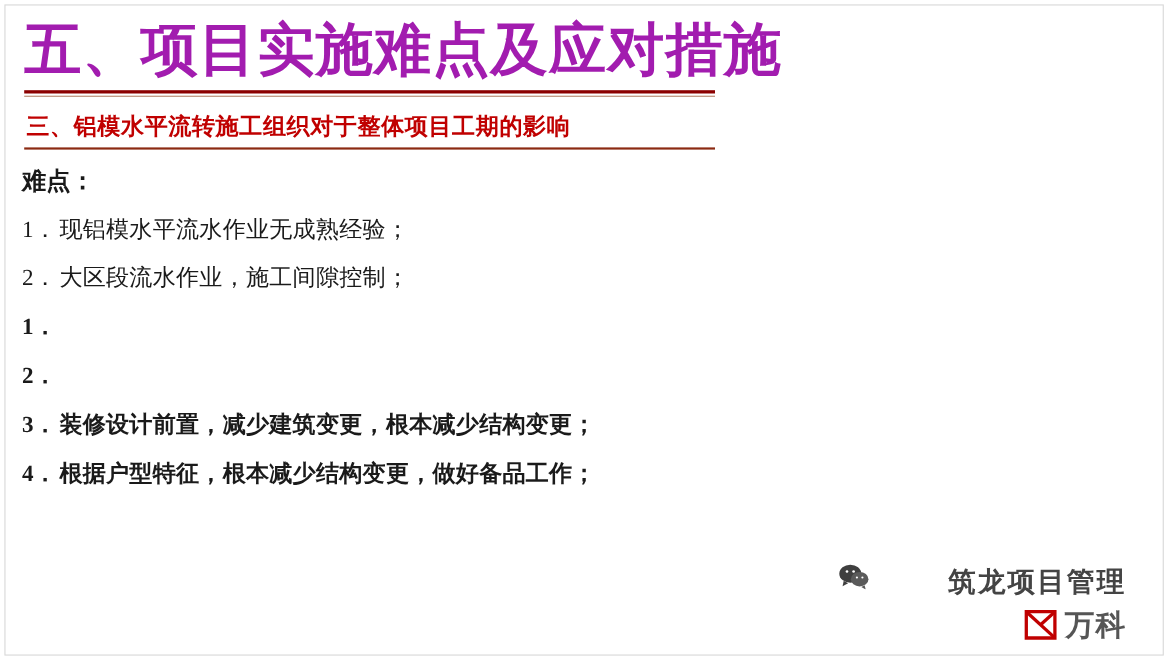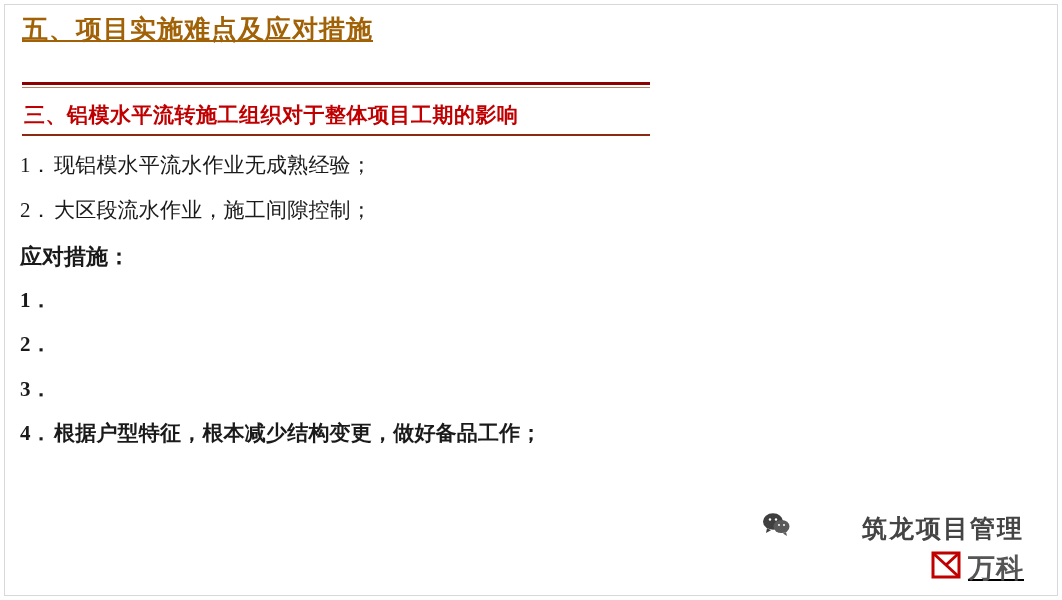--- a/index.html
+++ b/index.html
@@ -33,27 +33,26 @@
   }
 
   .title-wrap {
     position: absolute;
     left: 22px;
     top: 14px;
     width: 620px;
   }
   .slide-title {
     font-family: "Liberation Serif", serif;
-    font-size: 26px;
-    font-weight: bold;
-    color: #a16207;
+    font-size: 52px;
+    font-weight: bold;
+    color: #a21caf;
     letter-spacing: 1px;
     line-height: 1.25;
     white-space: nowrap;
-    text-decoration: underline;
   }
   .title-rule {
     position: absolute;
     left: 22px;
     top: 82px;
     width: 628px;
     height: 3px;
     background: #8b0000;
   }
   .title-rule-thin {
@@ -138,22 +137,22 @@
     color: #444444;
     letter-spacing: 2px;
     white-space: nowrap;
     font-family: "Liberation Serif", serif;
   }
   .brand-logo {
     position: absolute;
     right: 20px;
     top: 44px;
     display: flex;
+    align-items: center;
     gap: 6px;
-    text-decoration: underline;
   }
   .logo-mark {
     width: 32px;
     height: 30px;
     position: relative;
   }
   .logo-name {
     font-size: 27px;
     font-weight: bold;
     color: #555555;
@@ -179,40 +178,41 @@
     <div class="slide-title">五、项目实施难点及应对措施</div>
   </div>
   <div class="title-rule"></div>
   <div class="title-rule-thin"></div>
 
   <div class="subtitle">三、铝模水平流转施工组织对于整体项目工期的影响</div>
   <div class="subtitle-rule"></div>
 
   <div class="body">
 
+    <div class="section-head">难点：</div>
 
     <div class="item">
       <span class="num">1．</span>
       <span class="txt">现铝模水平流水作业无成熟经验；</span>
     </div>
     <div class="item">
       <span class="num">2．</span>
       <span class="txt">大区段流水作业，施工间隙控制；</span>
     </div>
 
-    <div class="section-head gap-before">应对措施：</div>
 
     <div class="item bold">
       <span class="num">1．</span>
     </div>
     <div class="item bold">
       <span class="num">2．</span>
     </div>
     <div class="item bold">
       <span class="num">3．</span>
+      <span class="txt">装修设计前置，减少建筑变更，根本减少结构变更；</span>
     </div>
     <div class="item bold">
       <span class="num">4．</span>
       <span class="txt">根据户型特征，根本减少结构变更，做好备品工作；</span>
     </div>
 
   </div>
 
   <div class="brand">
     <svg class="wechat-icon" viewBox="0 0 28 24">

